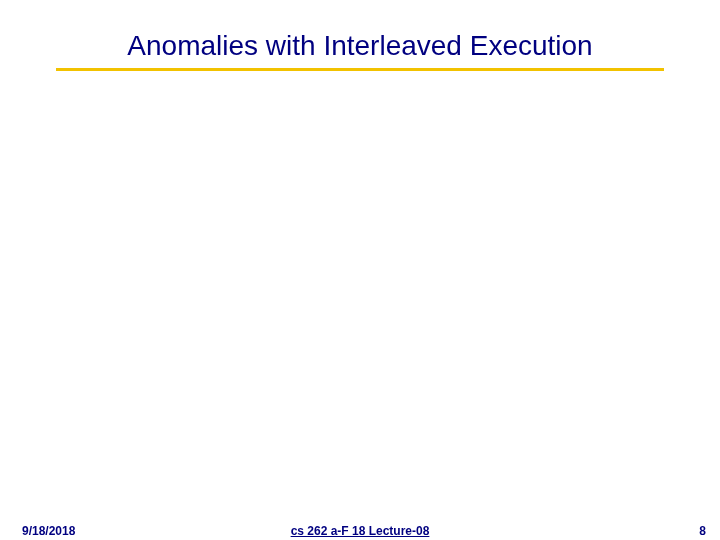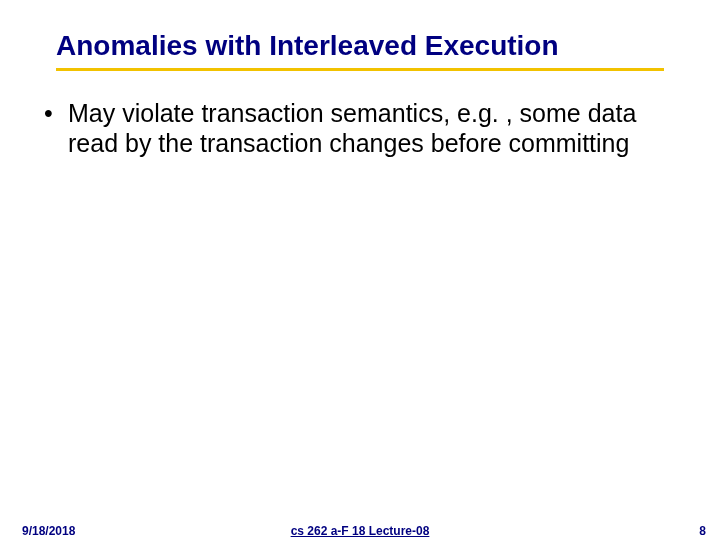--- a/index.html
+++ b/index.html
@@ -10,23 +10,23 @@
     position: relative;
   }
   .slide {
     width: 720px;
     height: 540px;
     position: relative;
     padding: 30px 36px 0 36px;
   }
   .title {
     font-size: 28px;
-    font-weight: bold;
+    font-weight: normal;
     color: #000080;
-    text-align: left;
+    text-align: center;
     padding-bottom: 6px;
     border-bottom: 3px solid #f2c200;
     margin-bottom: 28px;
     margin-left: 20px;
     margin-right: 20px;
   }
   .bullets {
     list-style: none;
     padding-left: 8px;
   }
@@ -58,20 +58,19 @@
   .footer .date { position: absolute; left: 22px; }
   .footer .course { position: absolute; left: 50%; transform: translateX(-50%); text-decoration: underline; }
   .footer .page { position: absolute; right: 14px; }
 </style>
 </head>
 <body>
 
 <div class="slide">
   <h1 class="title">Anomalies with Interleaved Execution</h1>
   <ul class="bullets">
-    <li>May violate transaction semantics, e.g. , some data read by the transaction changes before committing</li>
   </ul>
   <div class="footer">
     <span class="date">9/18/2018</span>
     <span class="course">cs 262 a-F 18 Lecture-08</span>
     <span class="page">8</span>
   </div>
 </div>
 
 </body></html>

